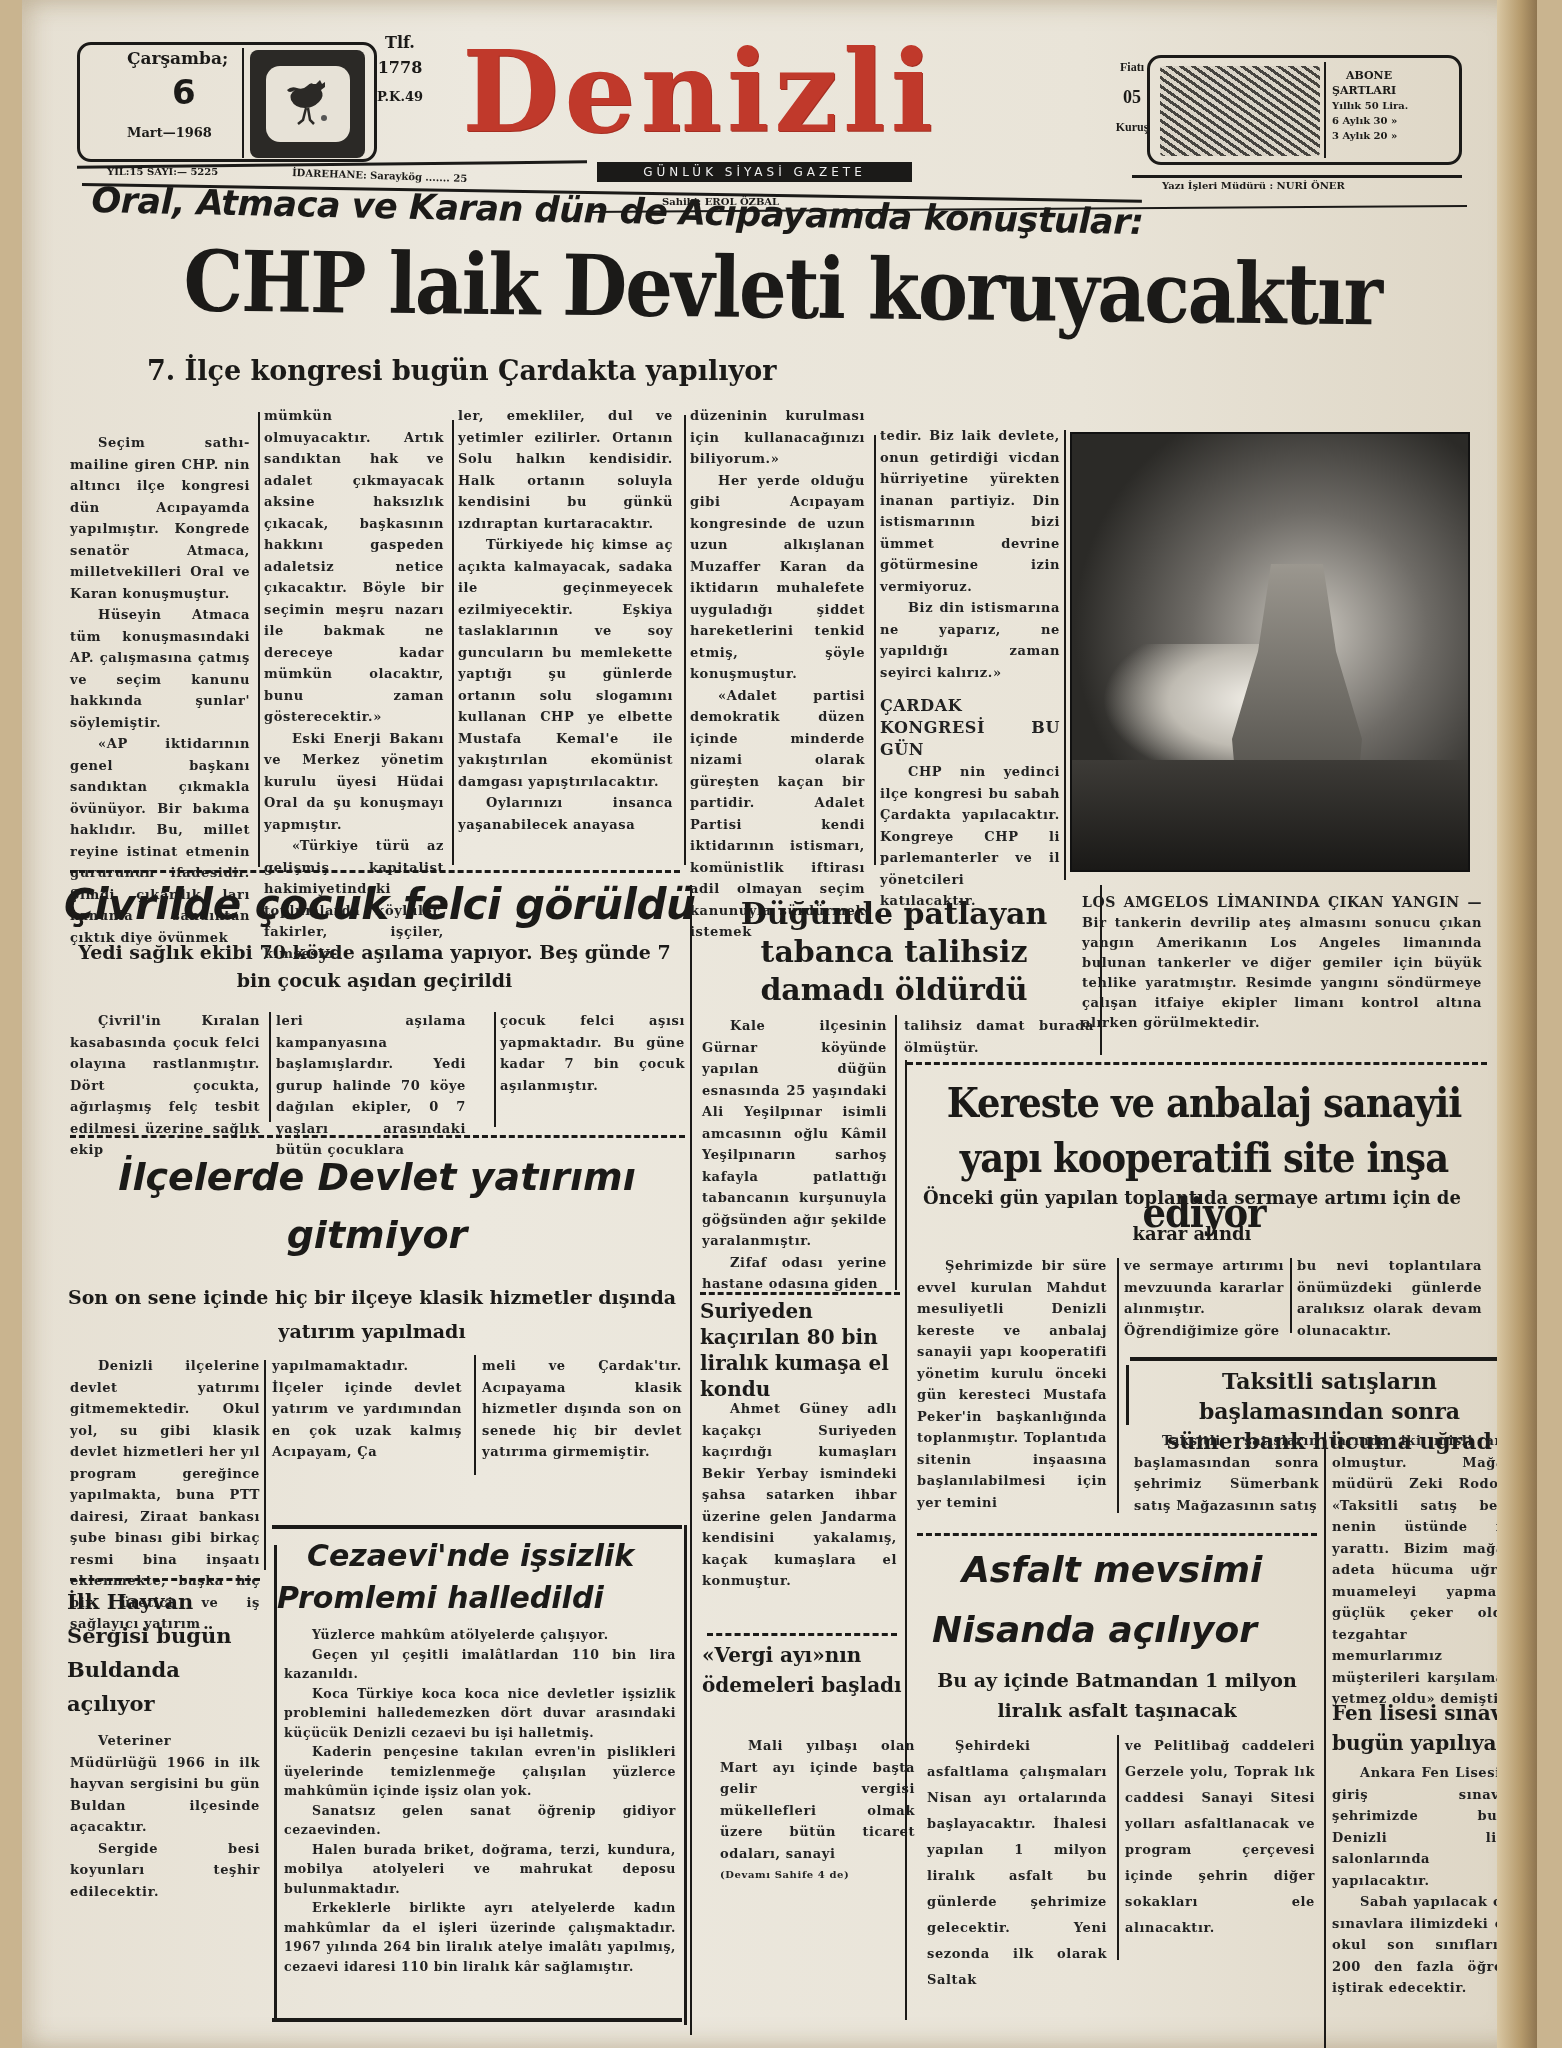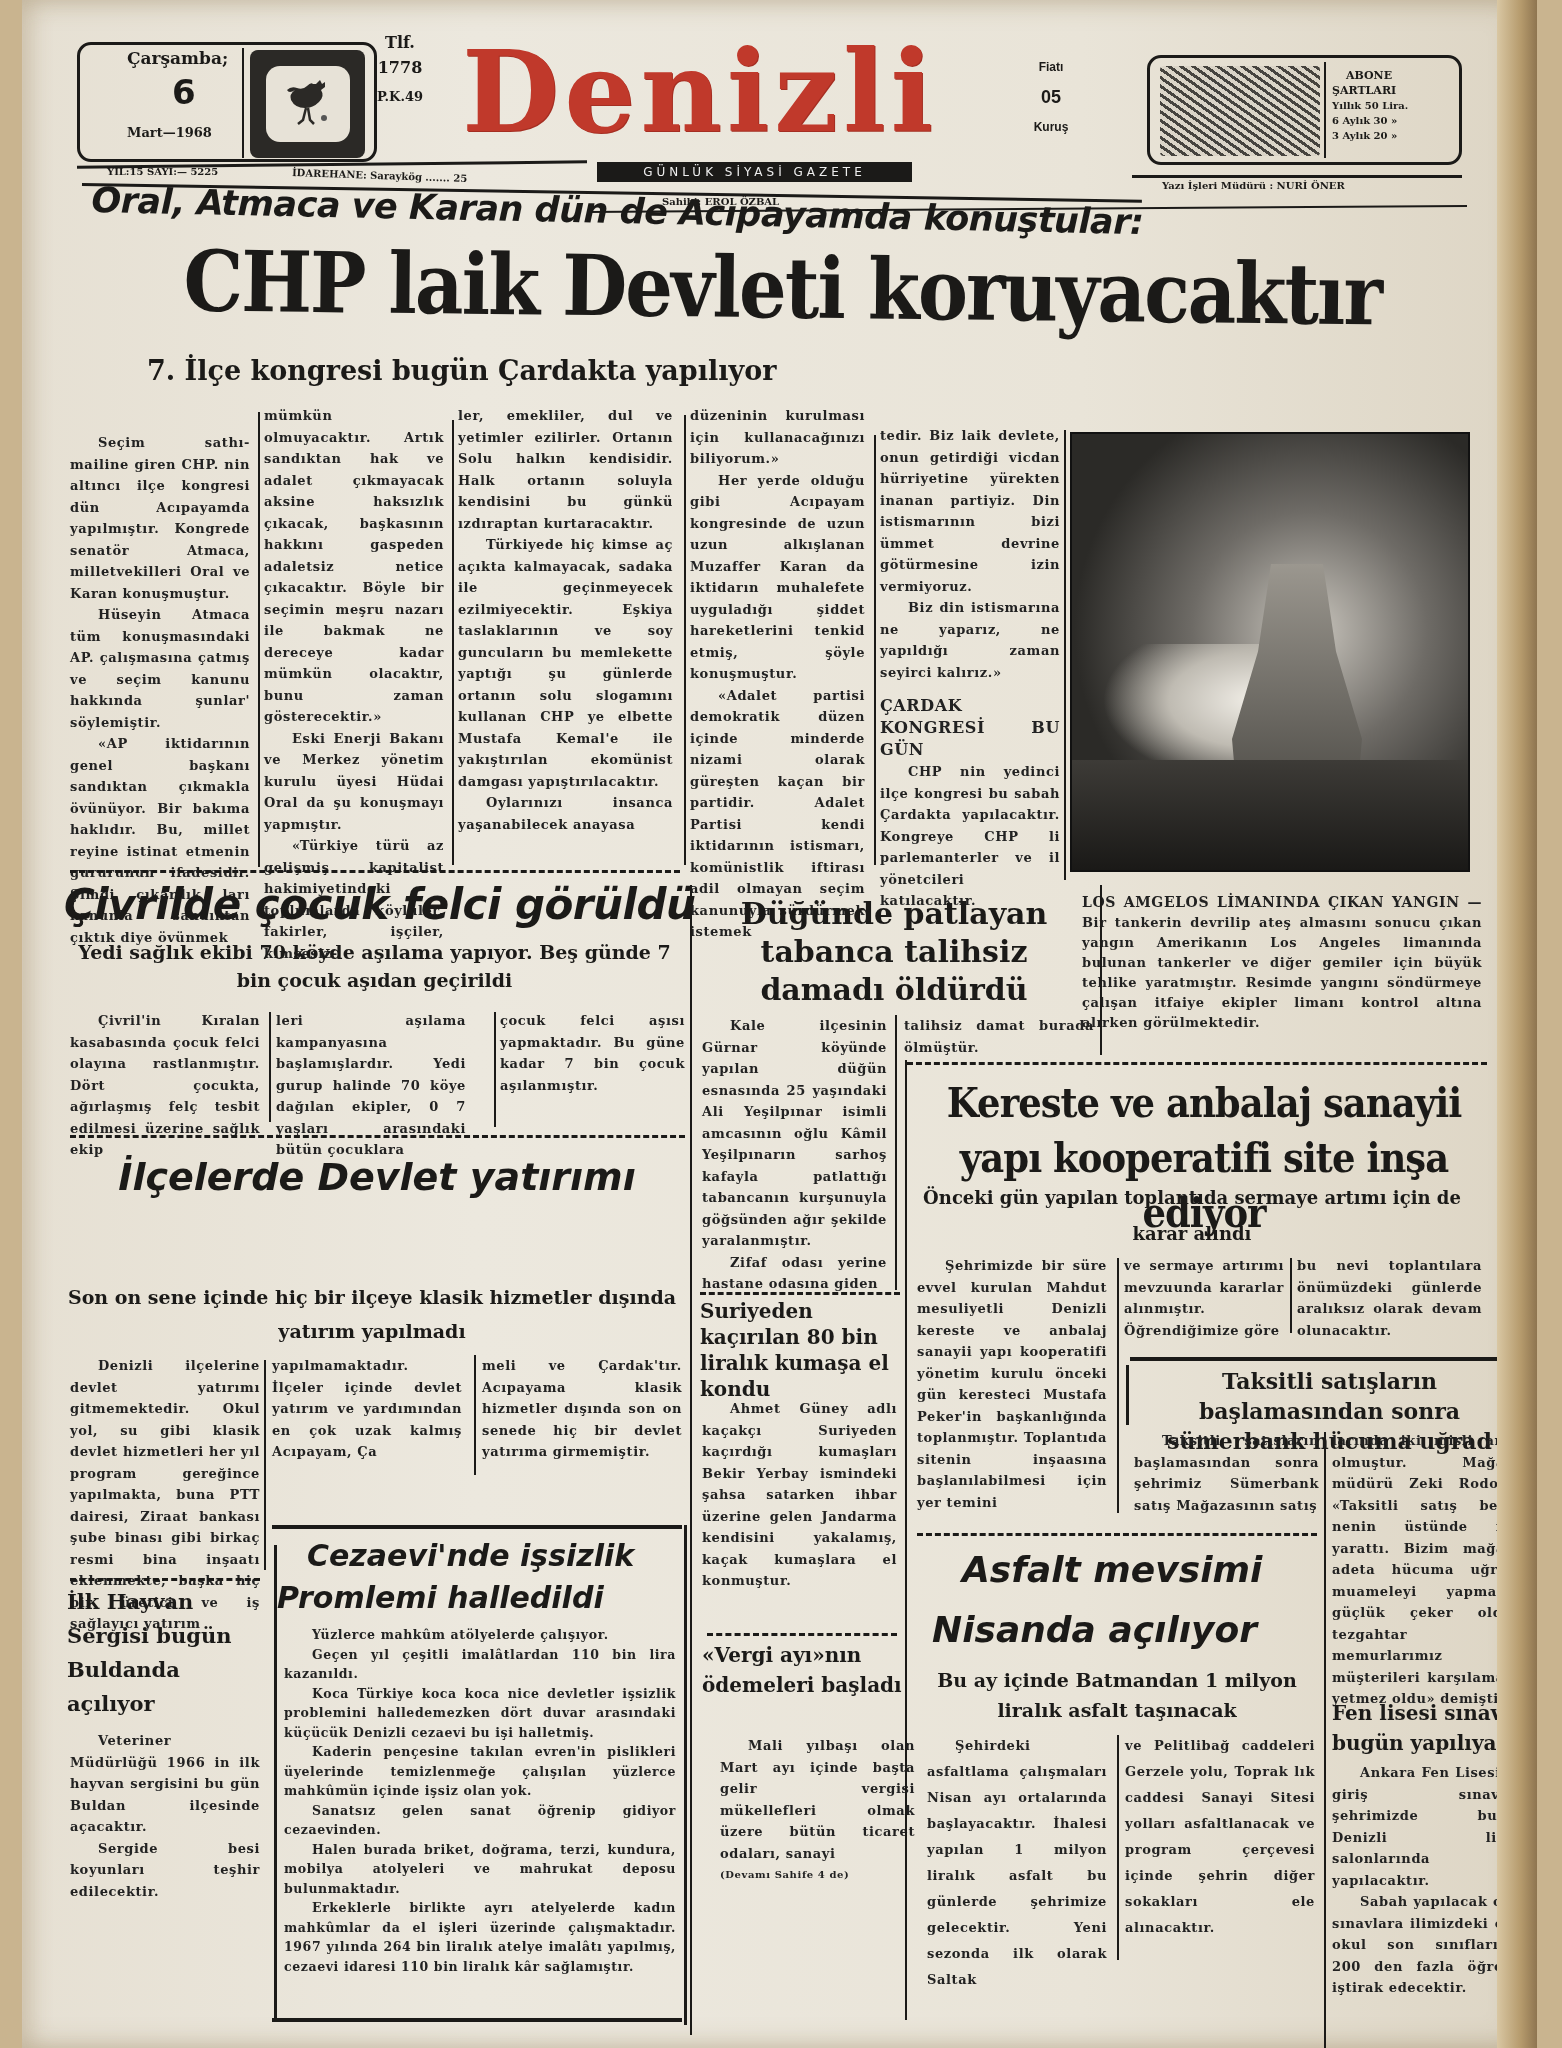--- a/index.html
+++ b/index.html
@@ -48,21 +48,21 @@
   .logo {
     left: 440px; top: 36px; font-family: "DejaVu Serif", serif; font-weight: bold;
     font-size: 112px; color: #c0392b; letter-spacing: 5px; line-height: 1;
     text-shadow: 1px 1px 0 #a52e22;
   }
   .tagline {
     left: 575px; top: 162px; width: 315px; height: 20px; background: #1b1a18; color: #eee;
     font-family: "DejaVu Sans", sans-serif; font-size: 12px; letter-spacing: 4px;
     text-align: center; line-height: 20px;
   }
-  .price { left: 999px; top: 52px; width: 60px; font-size: 12px; font-weight: bold; text-align: center; font-family: Liberation Sans, sans-serif; line-height: 30px; }
+  .price { left: 1080px; top: 52px; width: 60px; font-size: 12px; font-weight: bold; text-align: center; font-family: Liberation Serif, serif; line-height: 30px; }
   .price .big { font-size: 18px; }
   .sub-box { left: 1125px; top: 55px; width: 315px; height: 110px; }
   .sub-img {
     position: absolute; left: 10px; top: 8px; width: 160px; height: 90px;
     background:
       repeating-linear-gradient(35deg, #2b2926 0 3px, #d9d3c6 3px 7px),
       #555;
     opacity: 0.85; border-radius: 4px;
   }
   .sub-text { position: absolute; left: 182px; top: 10px; font-size: 10px; font-weight: bold; line-height: 15px; }
@@ -246,20 +246,21 @@
     <p>Taksitli satışların başlamasından sonra şehrimiz Sümerbank satış Mağazasının satış</p>
   </div>
   <div class="rule-v" style="left:1302px;top:1432px;height:640px;"></div>
   <div class="abs body-text" style="left:1310px;top:1430px;width:190px;">
     <p class="noind">larında iki misli artış olmuştur. Mağaza müdürü Zeki Rodoslu «Taksitli satış bekle nenin üstünde ilgi yarattı. Bizim mağaza adeta hücuma uğradı muameleyi yapmakta güçlük çeker olduk tezgahtar memurlarımız müşterileri karşılamaya yetmez oldu» demiştir.</p>
   </div>
 
   <div class="dash-h" style="left:48px;top:1135px;width:615px;"></div>
   <div class="abs h-italic center" style="left:40px;top:1148px;width:630px;font-size:38px;line-height:58px;">
     <div>İlçelerde Devlet yatırımı</div>
+    <div>gitmiyor</div>
   </div>
   <div class="abs h-cond center" style="left:30px;top:1280px;width:640px;font-size:19px;line-height:34px;">Son on sene içinde hiç bir ilçeye klasik hizmetler dışında yatırım yapılmadı</div>
   <div class="abs body-text" style="left:48px;top:1355px;width:190px;">
     <p>Denizli ilçelerine devlet yatırımı gitmemektedir. Okul yol, su gibi klasik devlet hizmetleri her yıl program gereğince yapılmakta, buna PTT dairesi, Ziraat bankası şube binası gibi birkaç resmi bina inşaatı eklenmekte, başka hiç bir üretici ve iş sağlayıcı yatırım</p>
   </div>
   <div class="rule-v" style="left:242px;top:1360px;height:210px;"></div>
   <div class="abs body-text" style="left:250px;top:1355px;width:190px;">
     <p class="noind">yapılmamaktadır. İlçeler içinde devlet yatırım ve yardımından en çok uzak kalmış Acıpayam, Ça</p>
   </div>
   <div class="rule-v" style="left:452px;top:1355px;height:120px;"></div>

